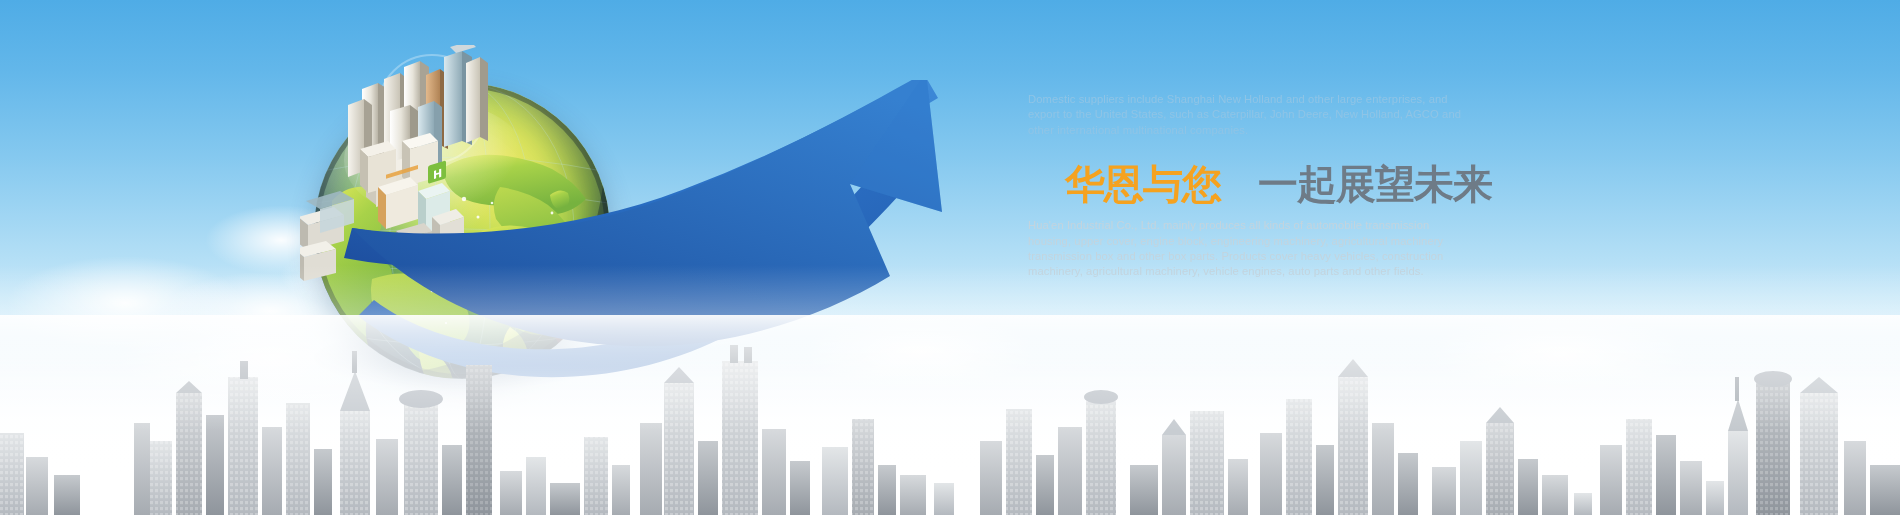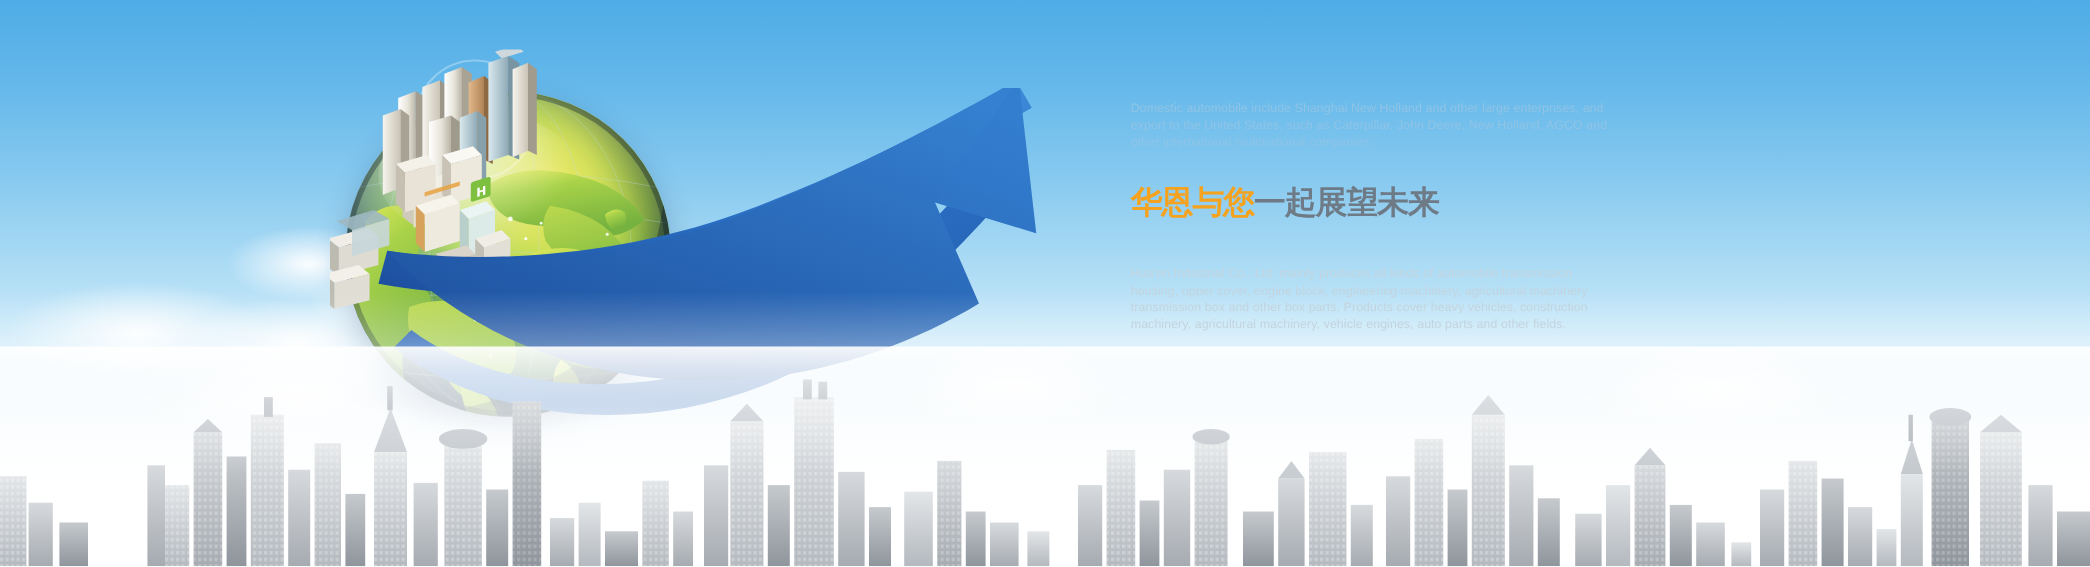--- a/index.html
+++ b/index.html
@@ -97,32 +97,33 @@
     color:#8FC4E6;
     letter-spacing:.1px;
     margin-bottom:22px;
     max-width:440px;
   }
 
   .headline { white-space:nowrap; }
   .headline .seg {
     font-family:Liberation Serif, serif;
     font-weight:700;
-    font-size:29px;
+    font-size:40px;
     line-height:50px;
     letter-spacing:-1px;
+    margin-left:37px;
   }
   #h1 { margin-bottom:2px; }
   .seg.orange { color:#F5A21F; }
   .seg.gray   { color:#6E7B87; }
   .seg.navy   { color:#1D3C72; }
   .seg.gray2  { color:#808B93; }
 
   .body-copy {
-    margin-top:32px;
+    margin-top:8px;
     font-size:11.2px;
     line-height:15.4px;
     color:#C3D4DE;
     letter-spacing:.1px;
     max-width:445px;
   }
 </style>
 </head>
 <body>
 
@@ -492,21 +493,21 @@
         <polygon points="1800,78 1819,62 1838,78" fill="#C9CED3"></polygon>
         <rect x="1844" y="126" width="22" height="74" fill="url(#sg1)"></rect>
         <rect x="1870" y="150" width="30" height="50" fill="url(#sg3)"></rect>
       </g>
     </svg>
     <div class="skyfade"></div>
   </div>
 
   <div id="copy">
 
-    <p class="lede">Domestic automobile include Shanghai New Holland and other large enterprises, and export to the United States, such as Caterpillar, John Deere, New Holland, AGCO and other international multinational companies.</p>
+    <p class="lede">Domestic suppliers include Shanghai New Holland and other large enterprises, and export to the United States, such as Caterpillar, John Deere, New Holland, AGCO and other international multinational companies.</p>
 
     <div class="headline" id="h1">
       <span class="seg orange">华恩与您</span><span class="seg gray">一起展望未来</span>
     </div>
 
 
     <p class="body-copy">Hua'en Industrial Co., Ltd. mainly produces all kinds of automobile transmission housing, upper cover, engine block, engineering machinery, agricultural machinery transmission box and other box parts. Products cover heavy vehicles, construction machinery, agricultural machinery, vehicle engines, auto parts and other fields.</p>
   </div>
 
 </div>

